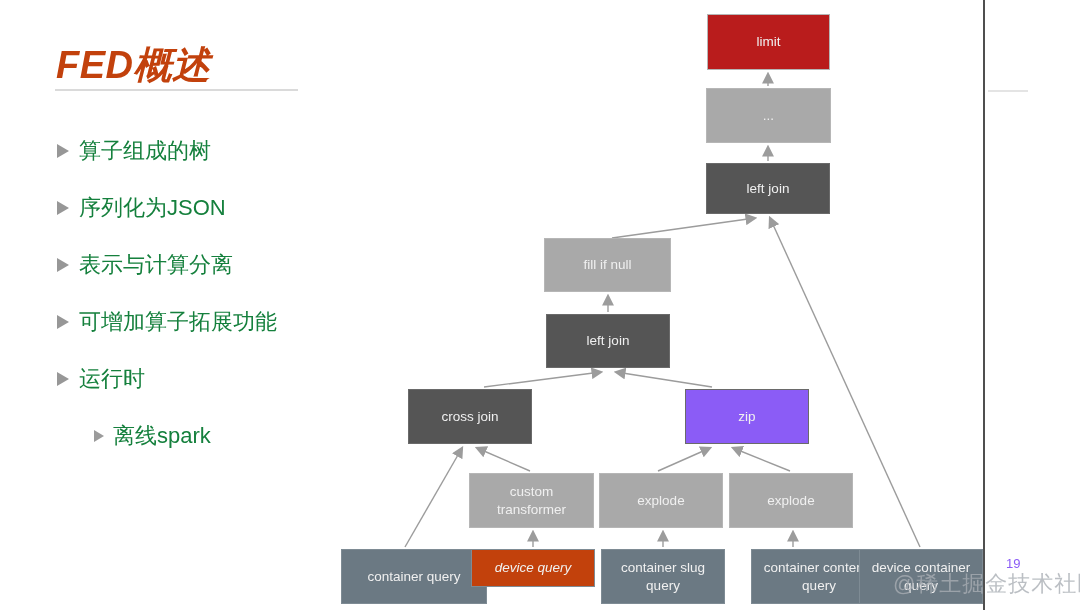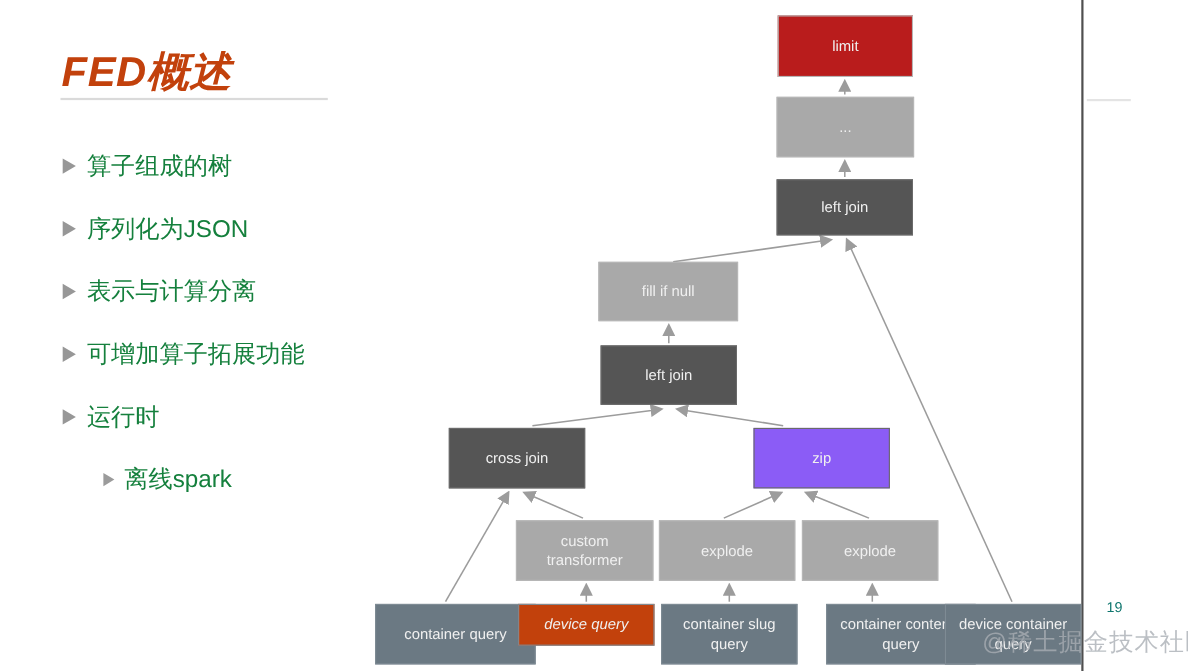--- a/index.html
+++ b/index.html
@@ -23,21 +23,21 @@
   
   .diagram-edges{position:absolute;left:0;top:0;width:1080px;height:610px;z-index:1;pointer-events:none;}
   .node{position:absolute;z-index:2;display:flex;align-items:center;justify-content:center;
         text-align:center;box-sizing:border-box;padding:2px 8px;font-size:13.5px;line-height:1.3;
         color:#f0f0f0;}
   .node.dark{border:1px solid #6a6a6a;}
   .node.gray{border:1px solid #b6b6b6;}
   .node.slate{border:1px solid #7e8b94;}
 
   
-  .page-number{position:absolute;left:1006px;top:544px;font-size:13px;color:#0f766e;z-index:6;}
+  .page-number{position:absolute;left:1006px;top:556px;font-size:13px;color:#8b5cf6;z-index:6;}
   .watermark{position:absolute;left:893px;top:569px;font-size:22px;color:#a9aeb4;opacity:.78;
              white-space:nowrap;z-index:6;letter-spacing:1px;}
 </style>
 </head>
 <body>
 
 <div class="slide">
 
   <div class="title">FED概述</div>
   <div class="title-underline"></div>

